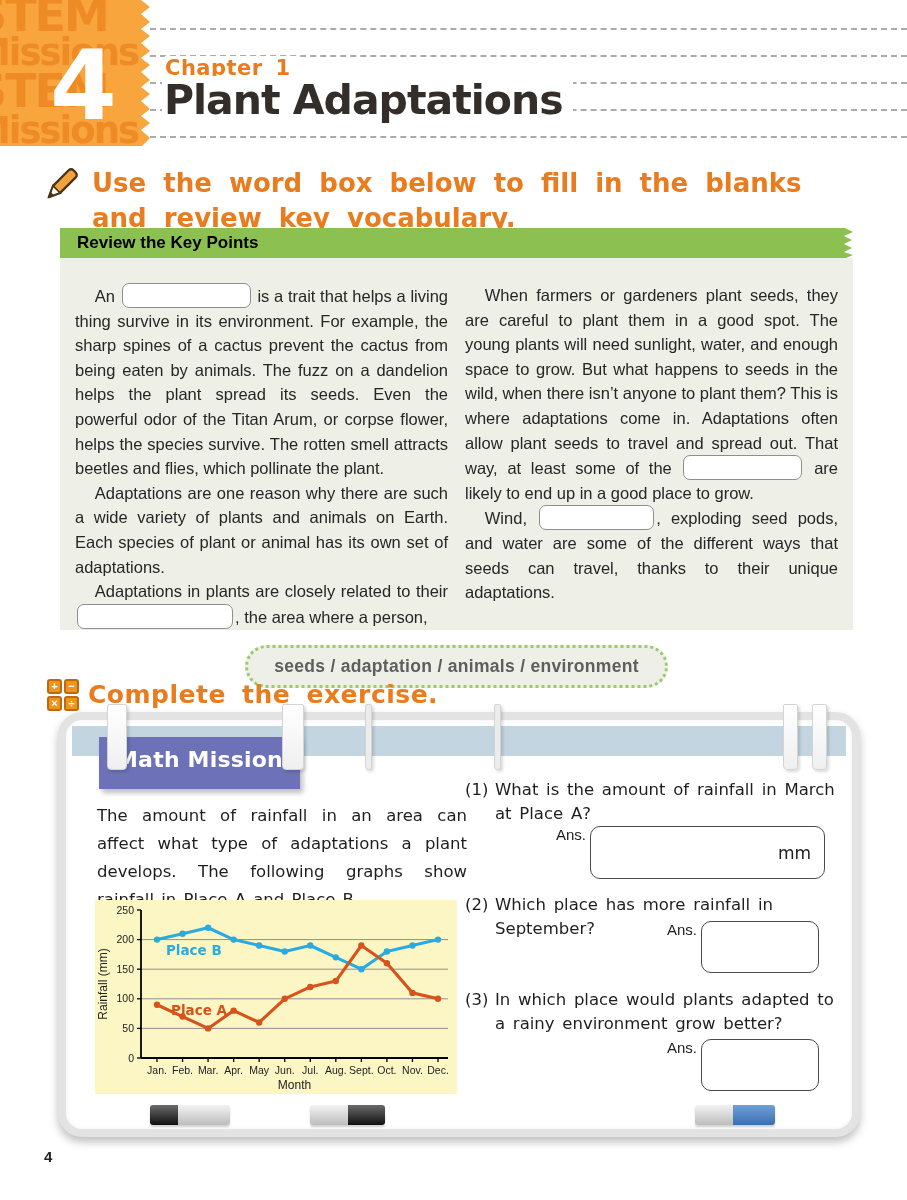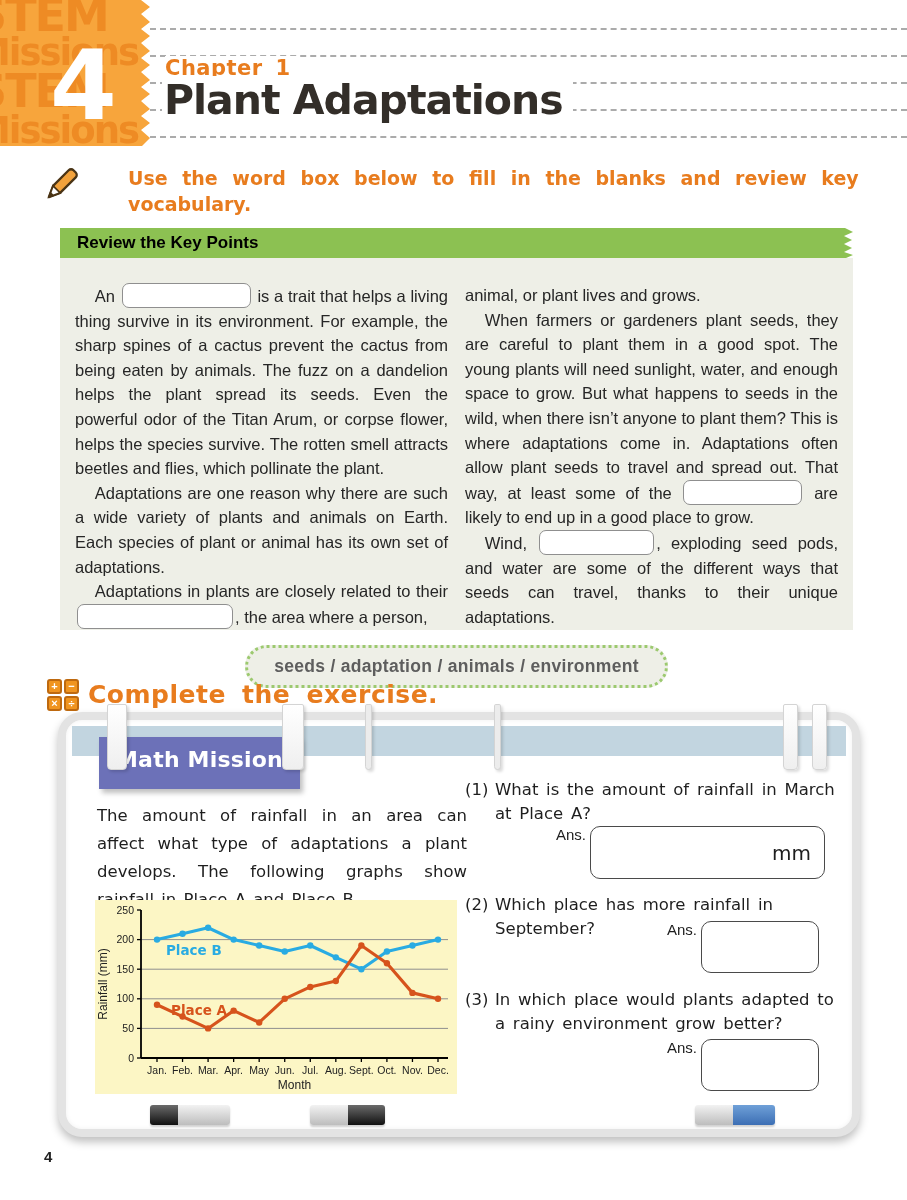--- a/index.html
+++ b/index.html
@@ -19,22 +19,22 @@
   .unit-number{position:absolute;left:50px;top:38px;font-family:"DejaVu Sans",sans-serif;
     font-weight:800;font-size:96px;line-height:1;color:#fff;z-index:2;}
   .dash-line{position:absolute;left:150px;width:757px;border-top:2px dashed #ABABAB;height:0;}
   .chapter-label{position:absolute;left:165px;top:56px;font-size:21px;font-weight:bold;color:#E87C1E;
     letter-spacing:.5px;word-spacing:5px;z-index:3;background:#fff;padding:0 6px 0 0;}
   .page-title{position:absolute;left:162px;top:76px;font-size:41px;font-weight:800;color:#332E29;
     letter-spacing:-1px;z-index:3;background:#fff;padding:0 10px 2px 2px;font-family:"DejaVu Sans",sans-serif;}
 
   
   .pencil-icon{position:absolute;left:46px;top:166px;width:34px;height:34px;}
-  .instruction-text{position:absolute;left:92px;top:166px;width:780px;font-size:19px;font-weight:bold;
-    color:#E87C1E;word-spacing:8px;line-height:1.35;margin-left:36px;}
+  .instruction-text{position:absolute;left:92px;top:166px;width:780px;font-size:26px;font-weight:bold;
+    color:#E87C1E;word-spacing:8px;line-height:1.35;}
 
   
   .review{position:absolute;left:60px;top:228px;width:793px;}
   .review-banner{position:relative;height:30px;background:#8CC152;
     clip-path:polygon(0 0,785px 0,793px 4px,784px 8px,792px 12px,784px 16px,792px 20px,784px 24px,793px 27px,786px 30px,0 30px);}
   .review-banner span{display:block;padding-left:17px;line-height:30px;font-size:17px;font-weight:bold;color:#000000;}
   .review-body{background:#EEEFE7;padding:13px 15px 14px 15px;height:372px;box-sizing:border-box;}
   .rv-cols{display:flex;gap:17px;}
   .rv-col{width:373px;font-size:16.5px;line-height:24.6px;text-align:justify;color:#262626;margin-top:12px;}
   .rv-p{margin:0;text-indent:1.2em;}
@@ -69,21 +69,21 @@
   .chart-wrap{position:absolute;left:29px;top:180px;width:362px;height:194px;background:#FCF6C5;}
 
   .q-text{position:absolute;width:372px;display:flex;font-family:"DejaVu Sans",sans-serif;
     font-size:16.5px;line-height:23.5px;color:#1E1E1E;word-spacing:2.5px;}
   .q-num{flex:0 0 30px;}
   .q-body{flex:1;}
   .ans-row{position:absolute;display:flex;align-items:flex-start;gap:4px;}
   .ans-label{font-size:15px;color:#1E1E1E;padding-bottom:2px;}
   .ans-box{background:#fff;border:1.6px solid #4a4a4a;border-radius:10px;display:flex;
     align-items:center;justify-content:flex-end;padding-right:13px;box-sizing:border-box;}
-  .ans-box .unit{font-size:20px;color:#1E1E1E;font-family:"DejaVu Sans",sans-serif;}
+  .ans-box .unit{font-size:17px;color:#1E1E1E;font-family:"DejaVu Sans",sans-serif;}
   .box-1{width:235px;height:53px;}
   .box-2{width:118px;height:52px;}
   .box-3{width:118px;height:52px;}
 
   .marker{position:absolute;height:20px;display:flex;border-radius:3px;overflow:hidden;
     box-shadow:0 2px 2px rgba(0,0,0,.18);}
   .mk-dark{background:linear-gradient(to bottom,#6a6a6a,#101010);}
   .mk-light{background:linear-gradient(to bottom,#f2f2f2,#bdbdbd);}
   .mk-blue{background:linear-gradient(to bottom,#6FA0D8,#3C6EB4);}
 
@@ -121,21 +121,20 @@
       <span>Review the Key Points</span>
     </div>
     <div class="review-body">
       <div class="rv-cols">
         <div class="rv-col" id="col-left">
             <p class="rv-p">An <span class="blank" style="width: 127px;"></span> is a trait that helps a living thing survive in its environment. For example, the sharp spines of a cactus prevent the cactus from being eaten by animals. The fuzz on a dandelion helps the plant spread its seeds. Even the powerful odor of the Titan Arum, or corpse flower, helps the species survive. The rotten smell attracts beetles and flies, which pollinate the plant.</p>
             <p class="rv-p">Adaptations are one reason why there are such a wide variety of plants and animals on Earth. Each species of plant or animal has its own set of adaptations.</p>
             <p class="rv-p">Adaptations in plants are closely related to their <span class="blank" style="width: 154px;"></span>, the area where a person,</p>
           </div>
         <div class="rv-col" id="col-right">
-            <p class="rv-p noindent">animal, or plant lives and grows.</p>
             <p class="rv-p">When farmers or gardeners plant seeds, they are careful to plant them in a good spot. The young plants will need sunlight, water, and enough space to grow. But what happens to seeds in the wild, when there isn’t anyone to plant them? This is where adaptations come in. Adaptations often allow plant seeds to travel and spread out. That way, at least some of the <span class="blank" style="width: 117px;"></span> are likely to end up in a good place to grow.</p>
             <p class="rv-p">Wind, <span class="blank" style="width: 113px;"></span>, exploding seed pods, and water are some of the different ways that seeds can travel, thanks to their unique adaptations.</p>
           </div>
       </div>
       <div class="word-box">seeds / adaptation / animals / environment</div>
     </div>
   </div>
 
   <div class="math-ops-icon">
     <span>+</span>

